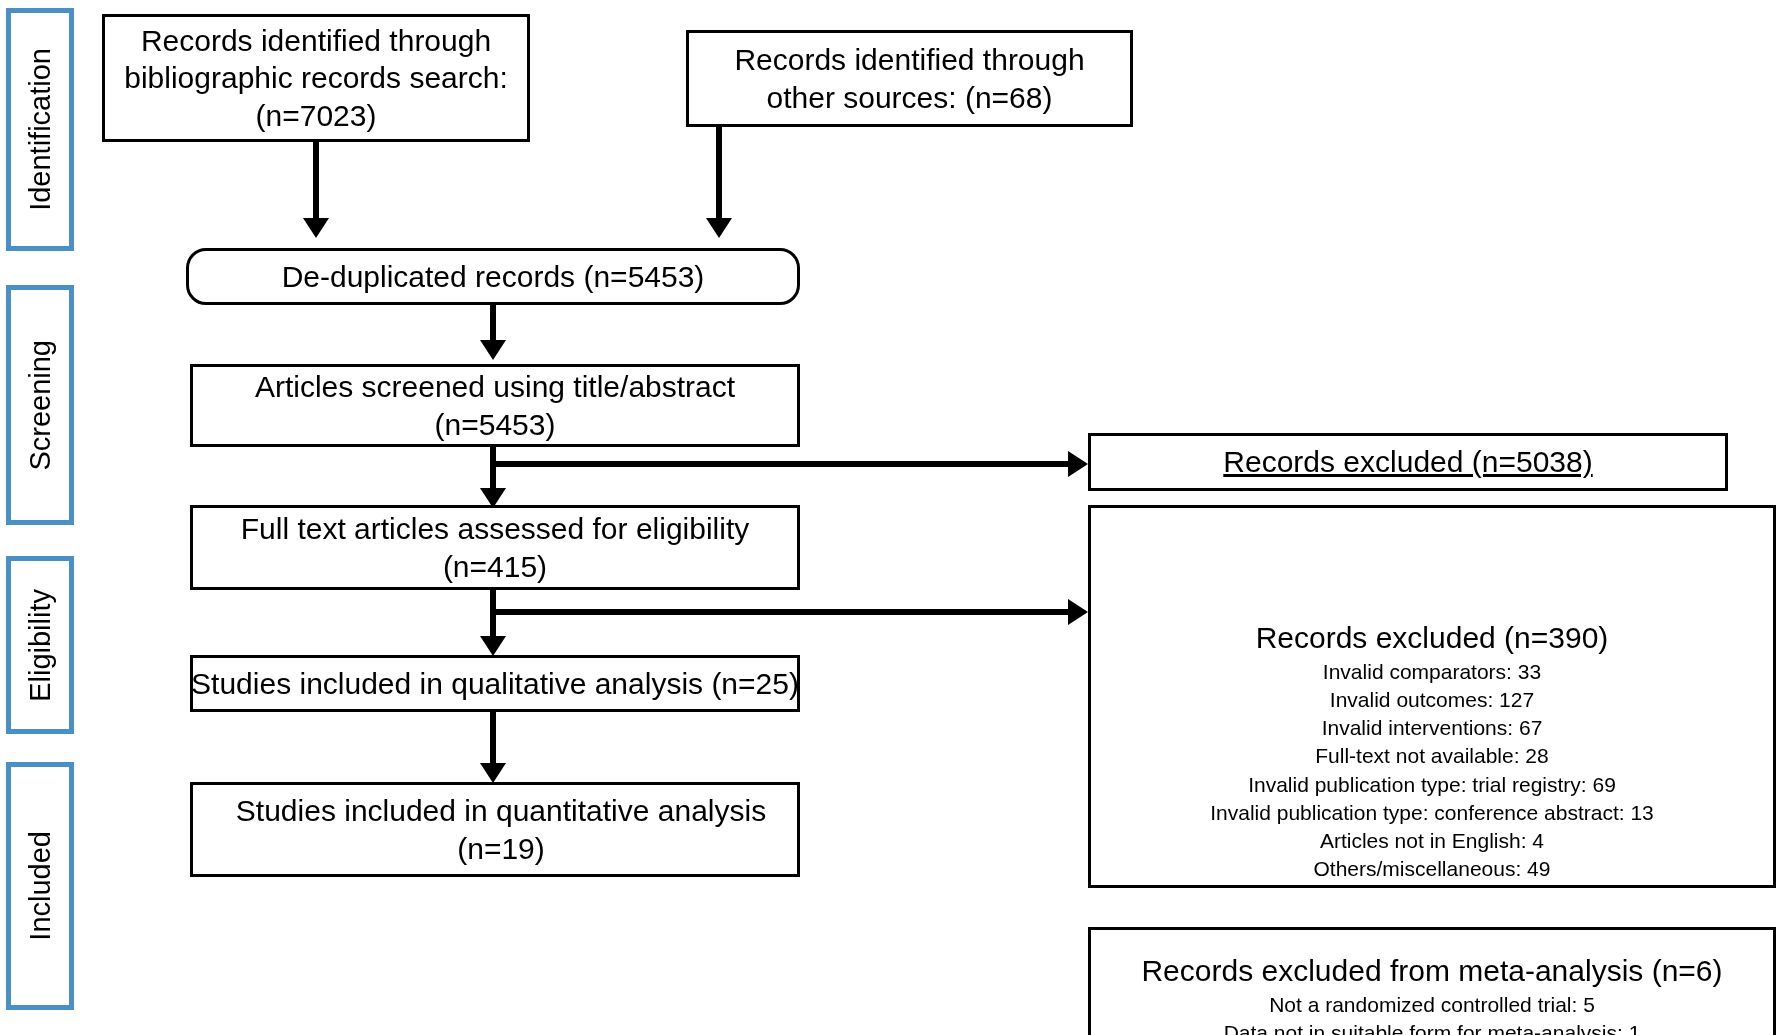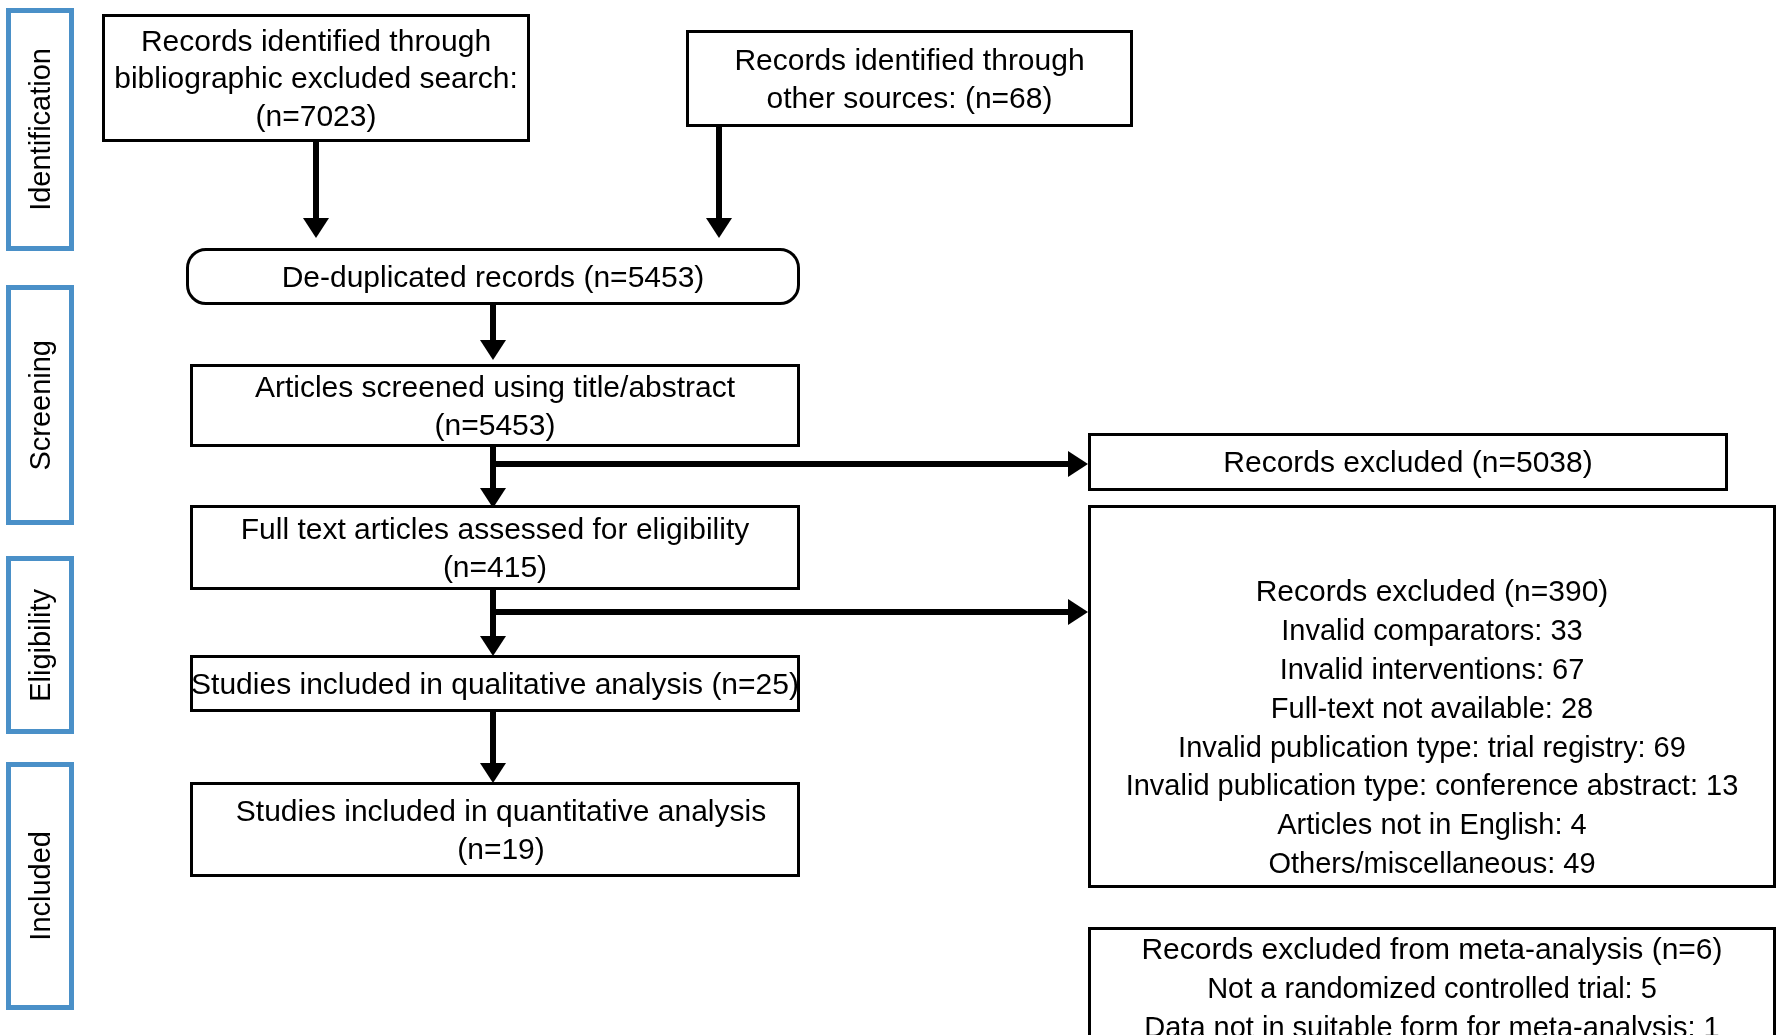--- a/index.html
+++ b/index.html
@@ -35,21 +35,21 @@
     box-sizing:border-box;
     display:flex;flex-direction:column;
     align-items:center;justify-content:center;
     text-align:center;
     padding:2px 8px;
   }
   .box .line{display:block;white-space:nowrap;}
   .t30{font-size:30px;line-height:1.24;}
   .box.detail{justify-content:flex-end;padding-top:8px;}
   .box.detail .hdr{font-size:30px;line-height:1.30;margin-bottom:1px;}
-  .box.detail .sub{font-size:29px;line-height:1.34;}
+  .box.detail .sub{font-size:21px;line-height:1.34;}
 
   
   .vline{position:absolute;background:#000000;width:6px;}
   .hline{position:absolute;background:#000000;height:6px;}
   .arrow-down{
     position:absolute;width:0;height:0;
     border-left:13px solid transparent;
     border-right:13px solid transparent;
     border-top:20px solid #000000;
   }
@@ -76,21 +76,21 @@
   <div class="stage" style="left:6px;top:556px;width:68px;height:178px;">
     <span class="vtext">Eligibility</span>
   </div>
 
   <div class="stage" style="left:6px;top:762px;width:68px;height:248px;">
     <span class="vtext">Included</span>
   </div>
 
   <div class="box t30" style="left:102px;top:14px;width:428px;height:128px;">
     <span class="line">Records identified through</span>
-    <span class="line">bibliographic excluded search:</span>
+    <span class="line">bibliographic records search:</span>
     <span class="line">(n=7023)</span>
   </div>
 
   <div class="box t30" style="left:686px;top:30px;width:447px;height:97px;">
     <span class="line">Records identified through</span>
     <span class="line">other sources: (n=68)</span>
   </div>
 
   <div class="vline" style="left:313px;top:142px;height:78px;"></div>
   <div class="arrow-down" style="left:303px;top:218px;"></div>
@@ -108,37 +108,38 @@
   <div class="box t30" style="left:190px;top:364px;width:610px;height:83px;">
     <span class="line">Articles screened using title/abstract</span>
     <span class="line">(n=5453)</span>
   </div>
 
   <div class="vline" style="left:490px;top:447px;height:45px;"></div>
   <div class="arrow-down" style="left:480px;top:488px;"></div>
   <div class="hline" style="left:496px;top:461px;width:575px;"></div>
   <div class="arrow-right" style="left:1068px;top:451px;"></div>
 
-  <div class="box t30" style="left:1088px;top:433px;width:640px;height:58px;">
+  <div class="box t30" style="left:1088px;top:433px;width:640px;height:58px;text-decoration:underline;">
     <span class="line">Records excluded (n=5038)</span>
   </div>
 
   <div class="box t30" style="left:190px;top:505px;width:610px;height:85px;">
     <span class="line">Full text articles assessed for eligibility</span>
     <span class="line">(n=415)</span>
   </div>
 
   <div class="vline" style="left:490px;top:590px;height:50px;"></div>
   <div class="arrow-down" style="left:480px;top:636px;"></div>
   <div class="hline" style="left:496px;top:609px;width:575px;"></div>
   <div class="arrow-right" style="left:1068px;top:599px;"></div>
 
   <div class="box detail" style="left:1088px;top:505px;width:688px;height:383px;">
     <span class="hdr">Records excluded (n=390)</span>
     <span class="sub">Invalid comparators: 33</span>
+    <span class="sub">Invalid outcomes: 127</span>
     <span class="sub">Invalid interventions: 67</span>
     <span class="sub">Full-text not available: 28</span>
     <span class="sub">Invalid publication type: trial registry: 69</span>
     <span class="sub">Invalid publication type: conference abstract: 13</span>
     <span class="sub">Articles not in English: 4</span>
     <span class="sub">Others/miscellaneous: 49</span>
   </div>
 
   <div class="box t30" style="left:190px;top:655px;width:610px;height:57px;justify-content:center;">
     <span class="line">Studies included in qualitative analysis (n=25)</span>

